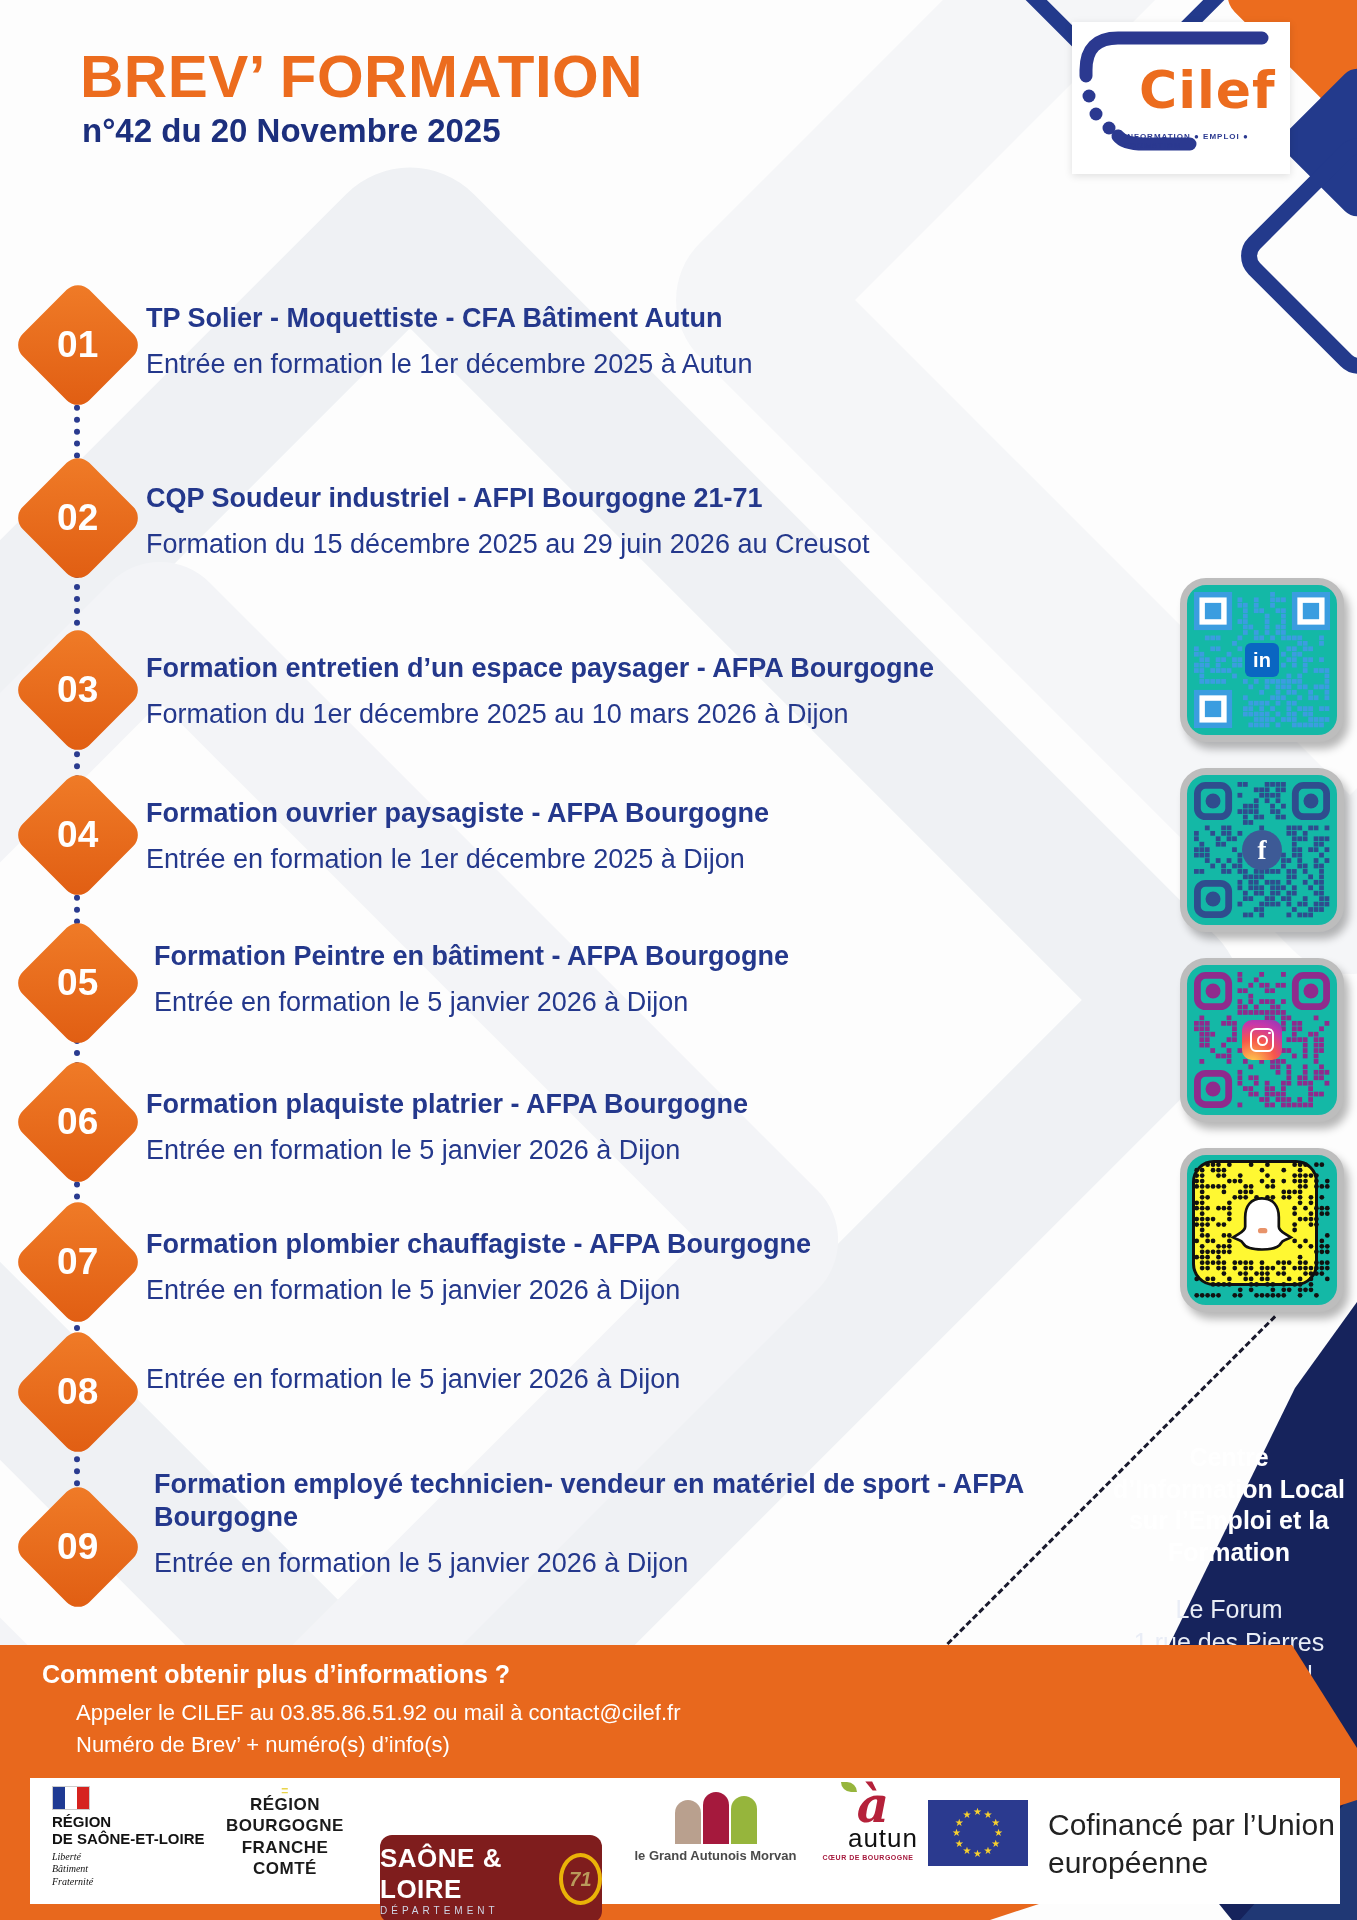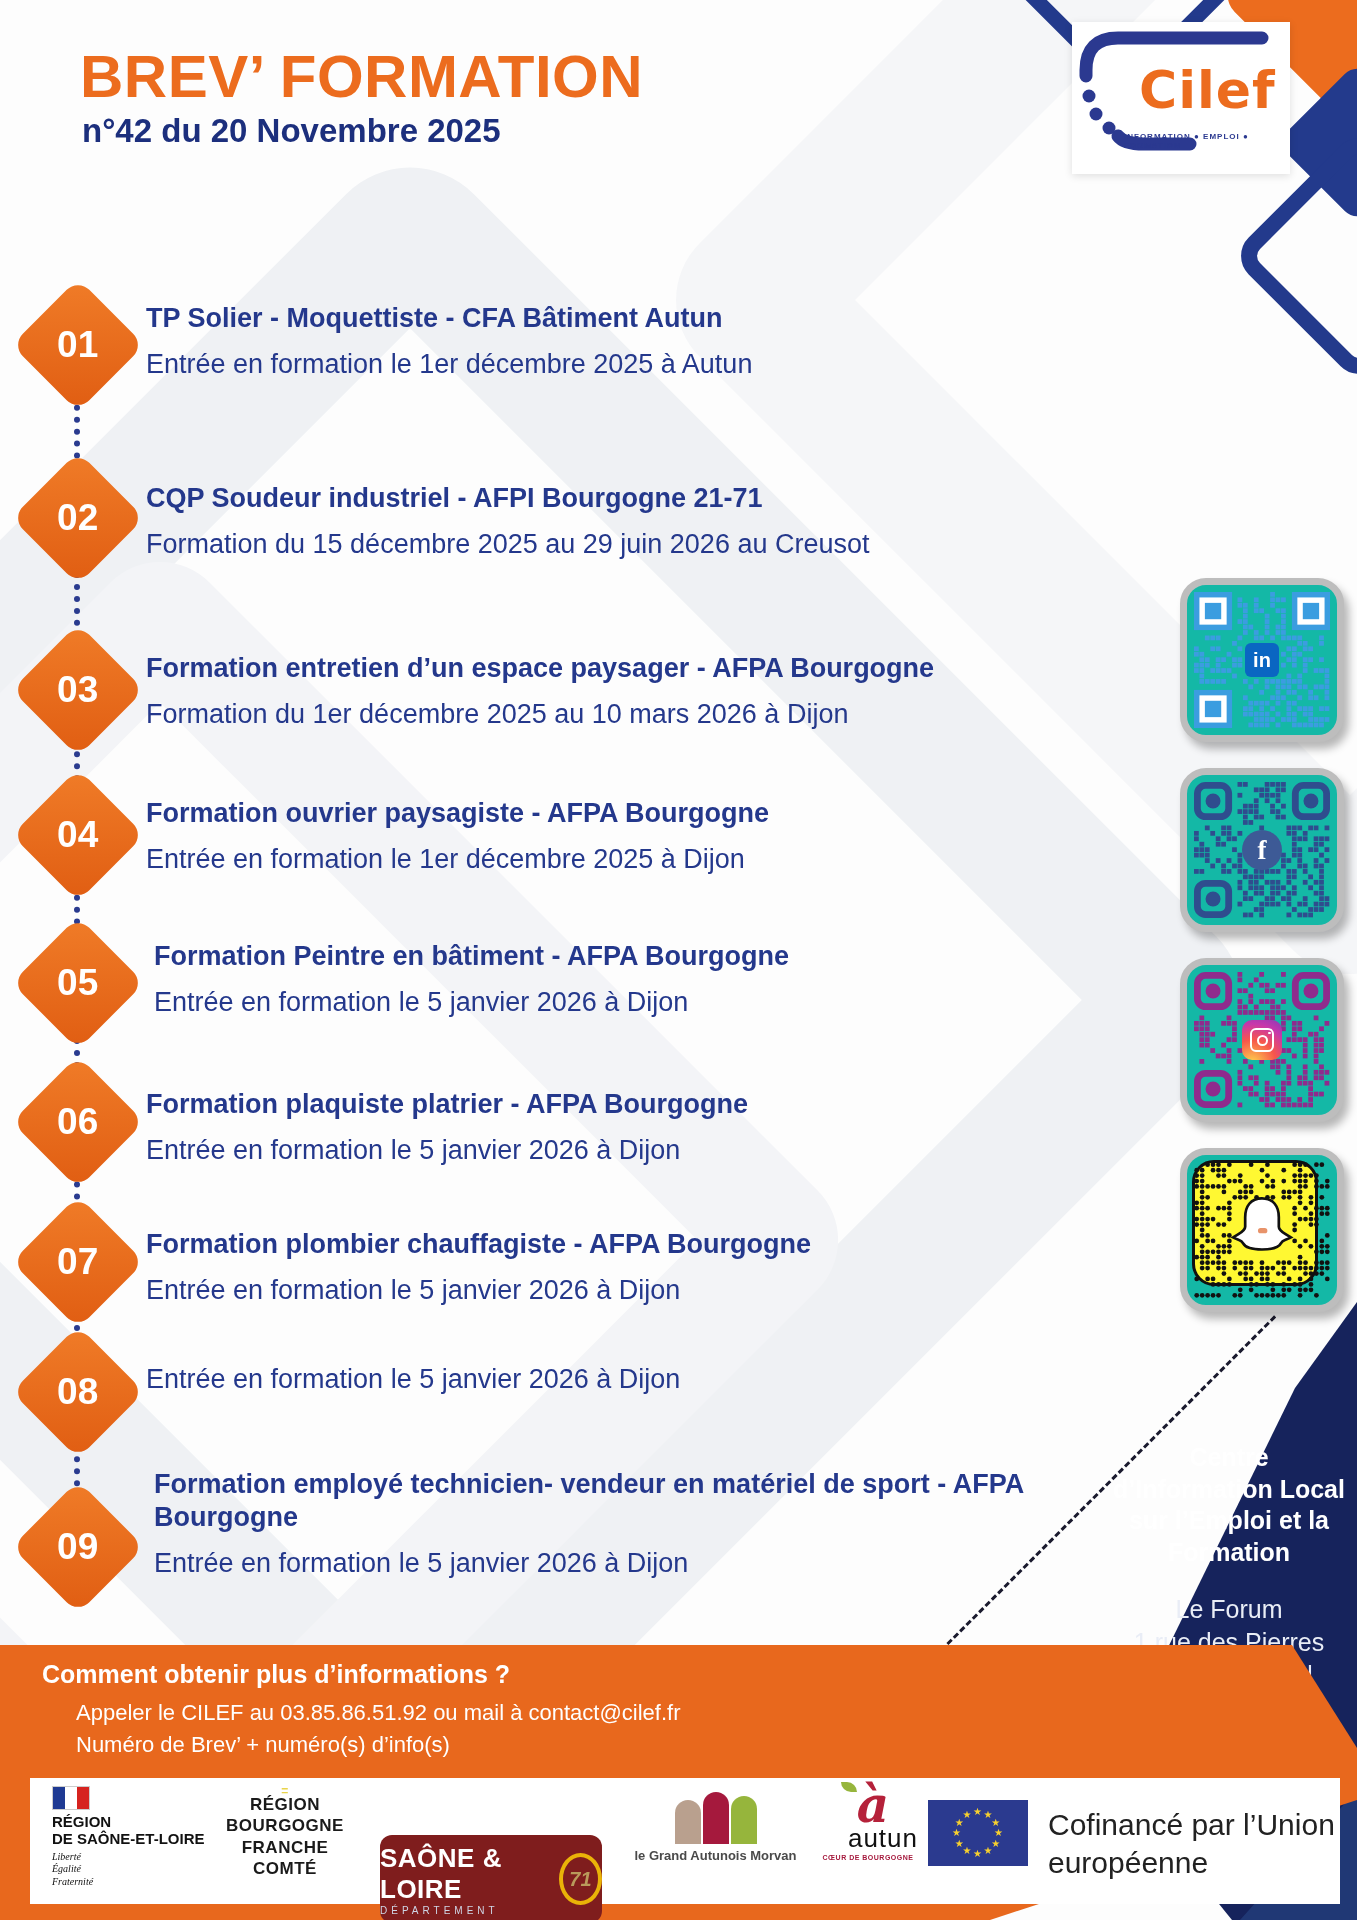--- a/index.html
+++ b/index.html
@@ -1080,21 +1080,21 @@
 <div class="abs banner-l1">Appeler le CILEF au 03.85.86.51.92 ou mail à contact@cilef.fr</div>
 <div class="abs banner-l2">Numéro de Brev’ + numéro(s) d’info(s)</div>
 
 <div class="abs logo-strip"></div>
 
 <div class="f-logo prefet">
   <div class="flag"></div>
   <div class="n" style="white-space:pre-line">RÉGION
 DE SAÔNE-ET-LOIRE</div>
   <div class="motto" style="white-space:pre-line">Liberté
-Égalité
+Bâtiment
 Fraternité</div>
 </div>
 
 <div class="f-logo region">
   <div class="tick">=</div>
   <div>RÉGION</div>
   <div>BOURGOGNE</div>
   <div>FRANCHE</div>
   <div>COMTÉ</div>
 </div>

